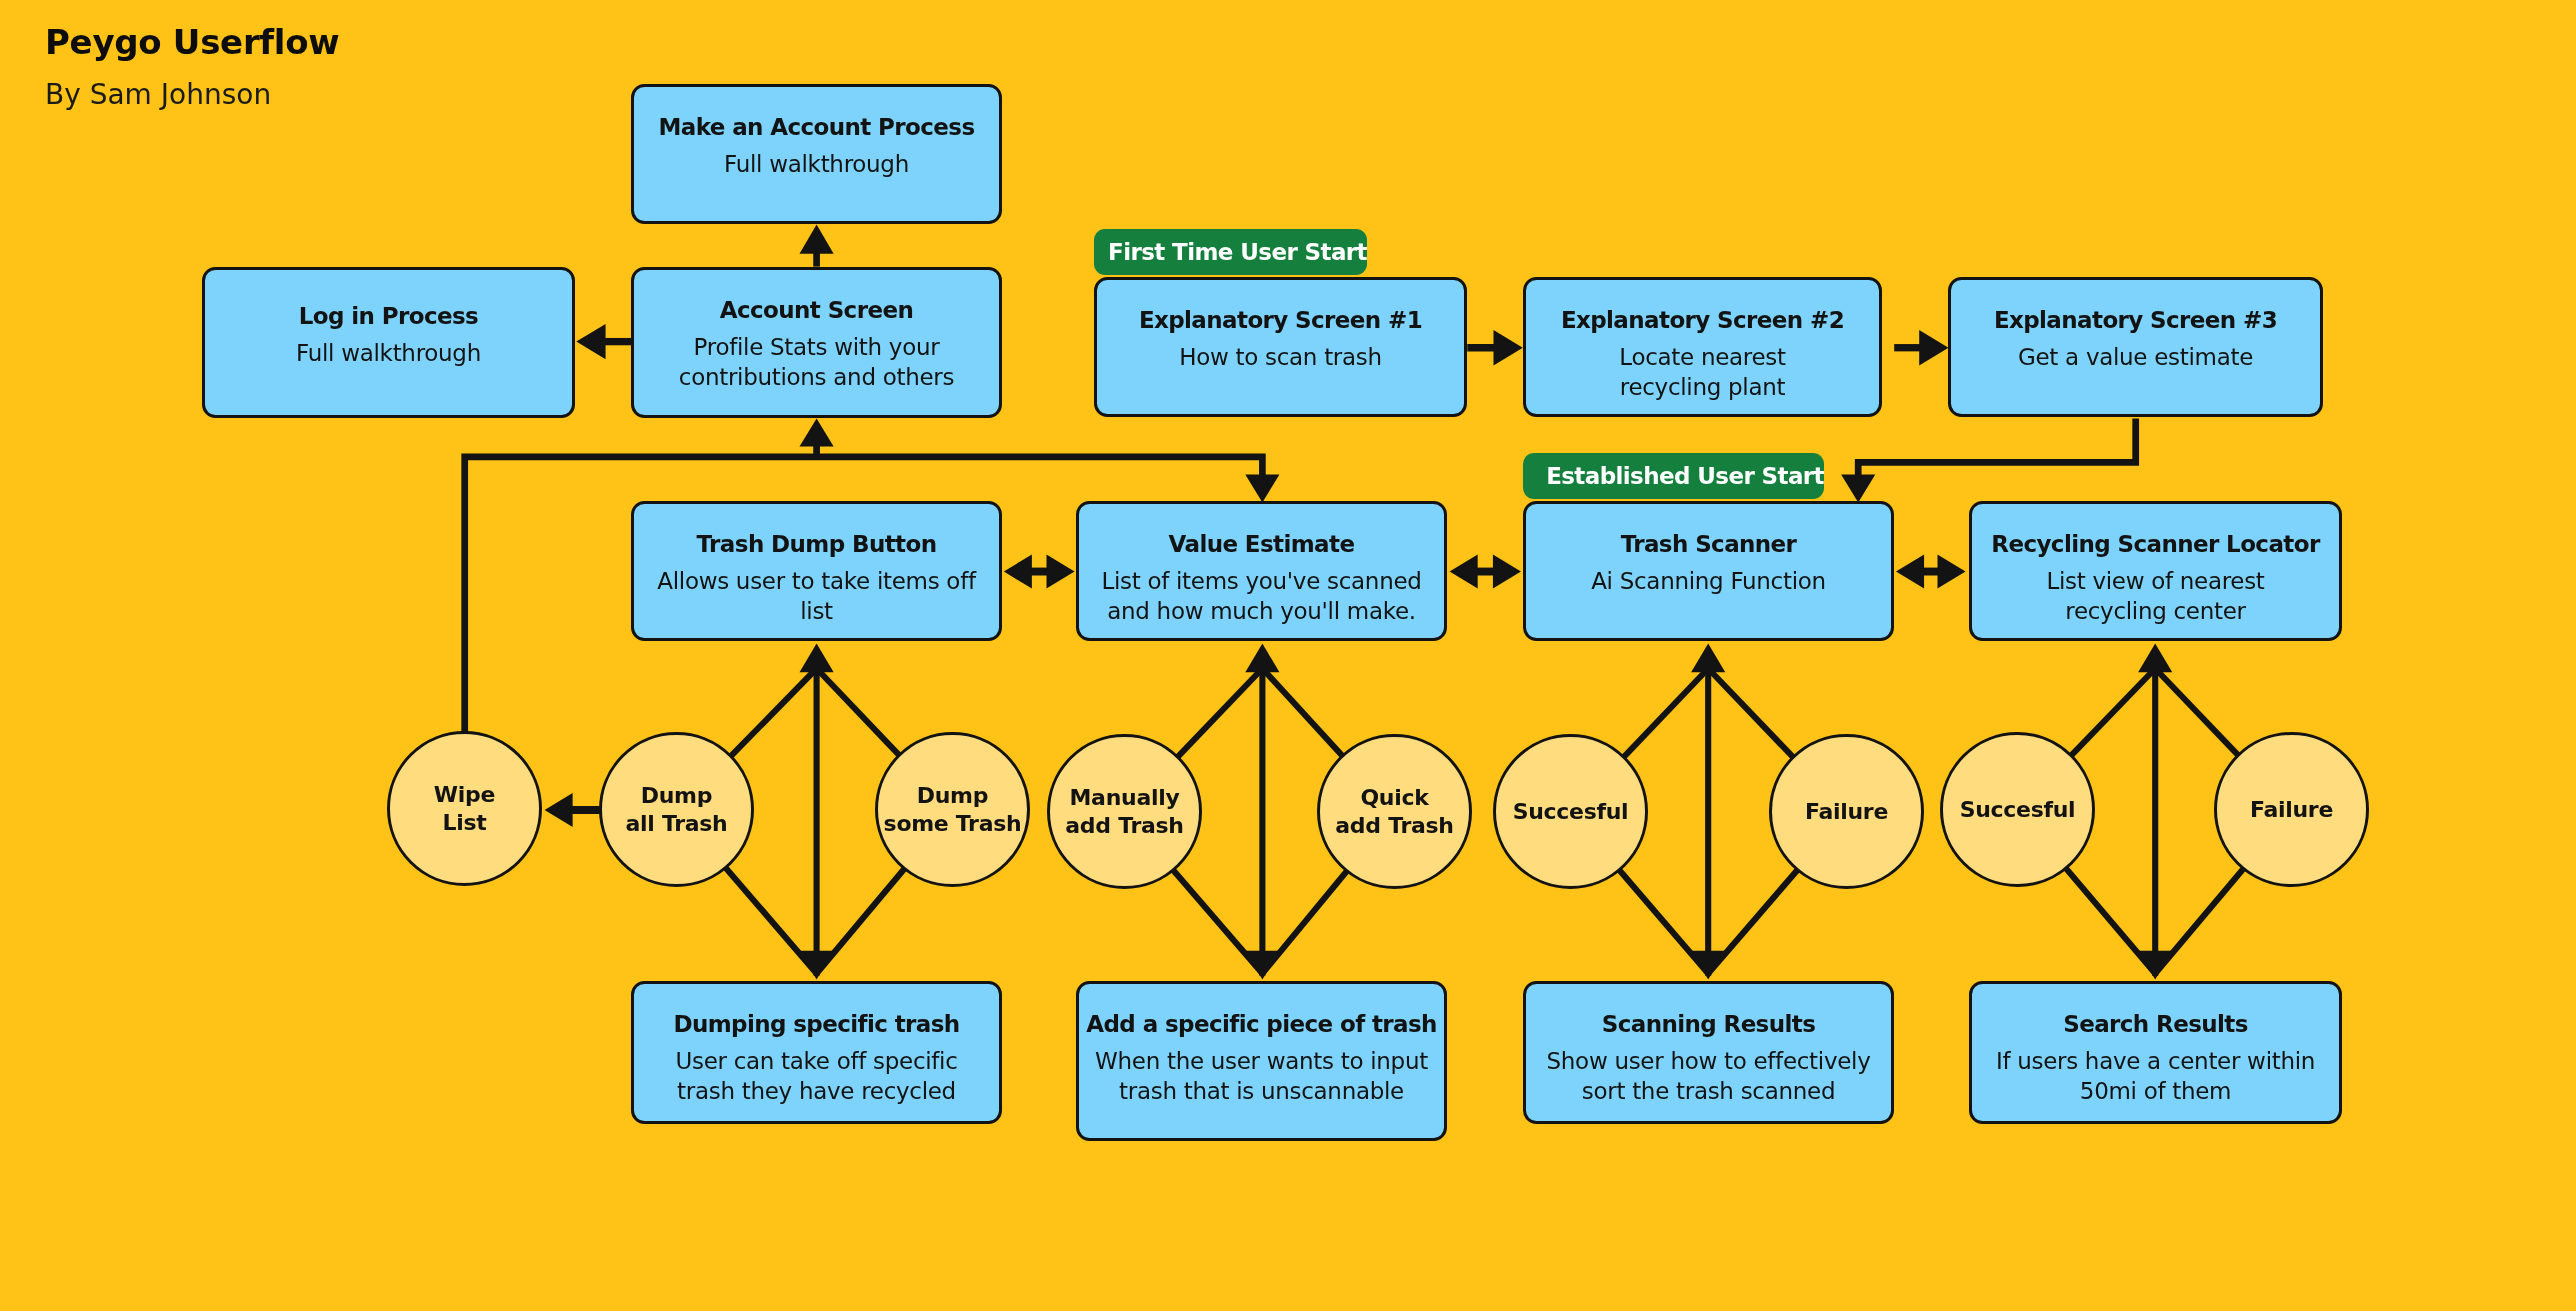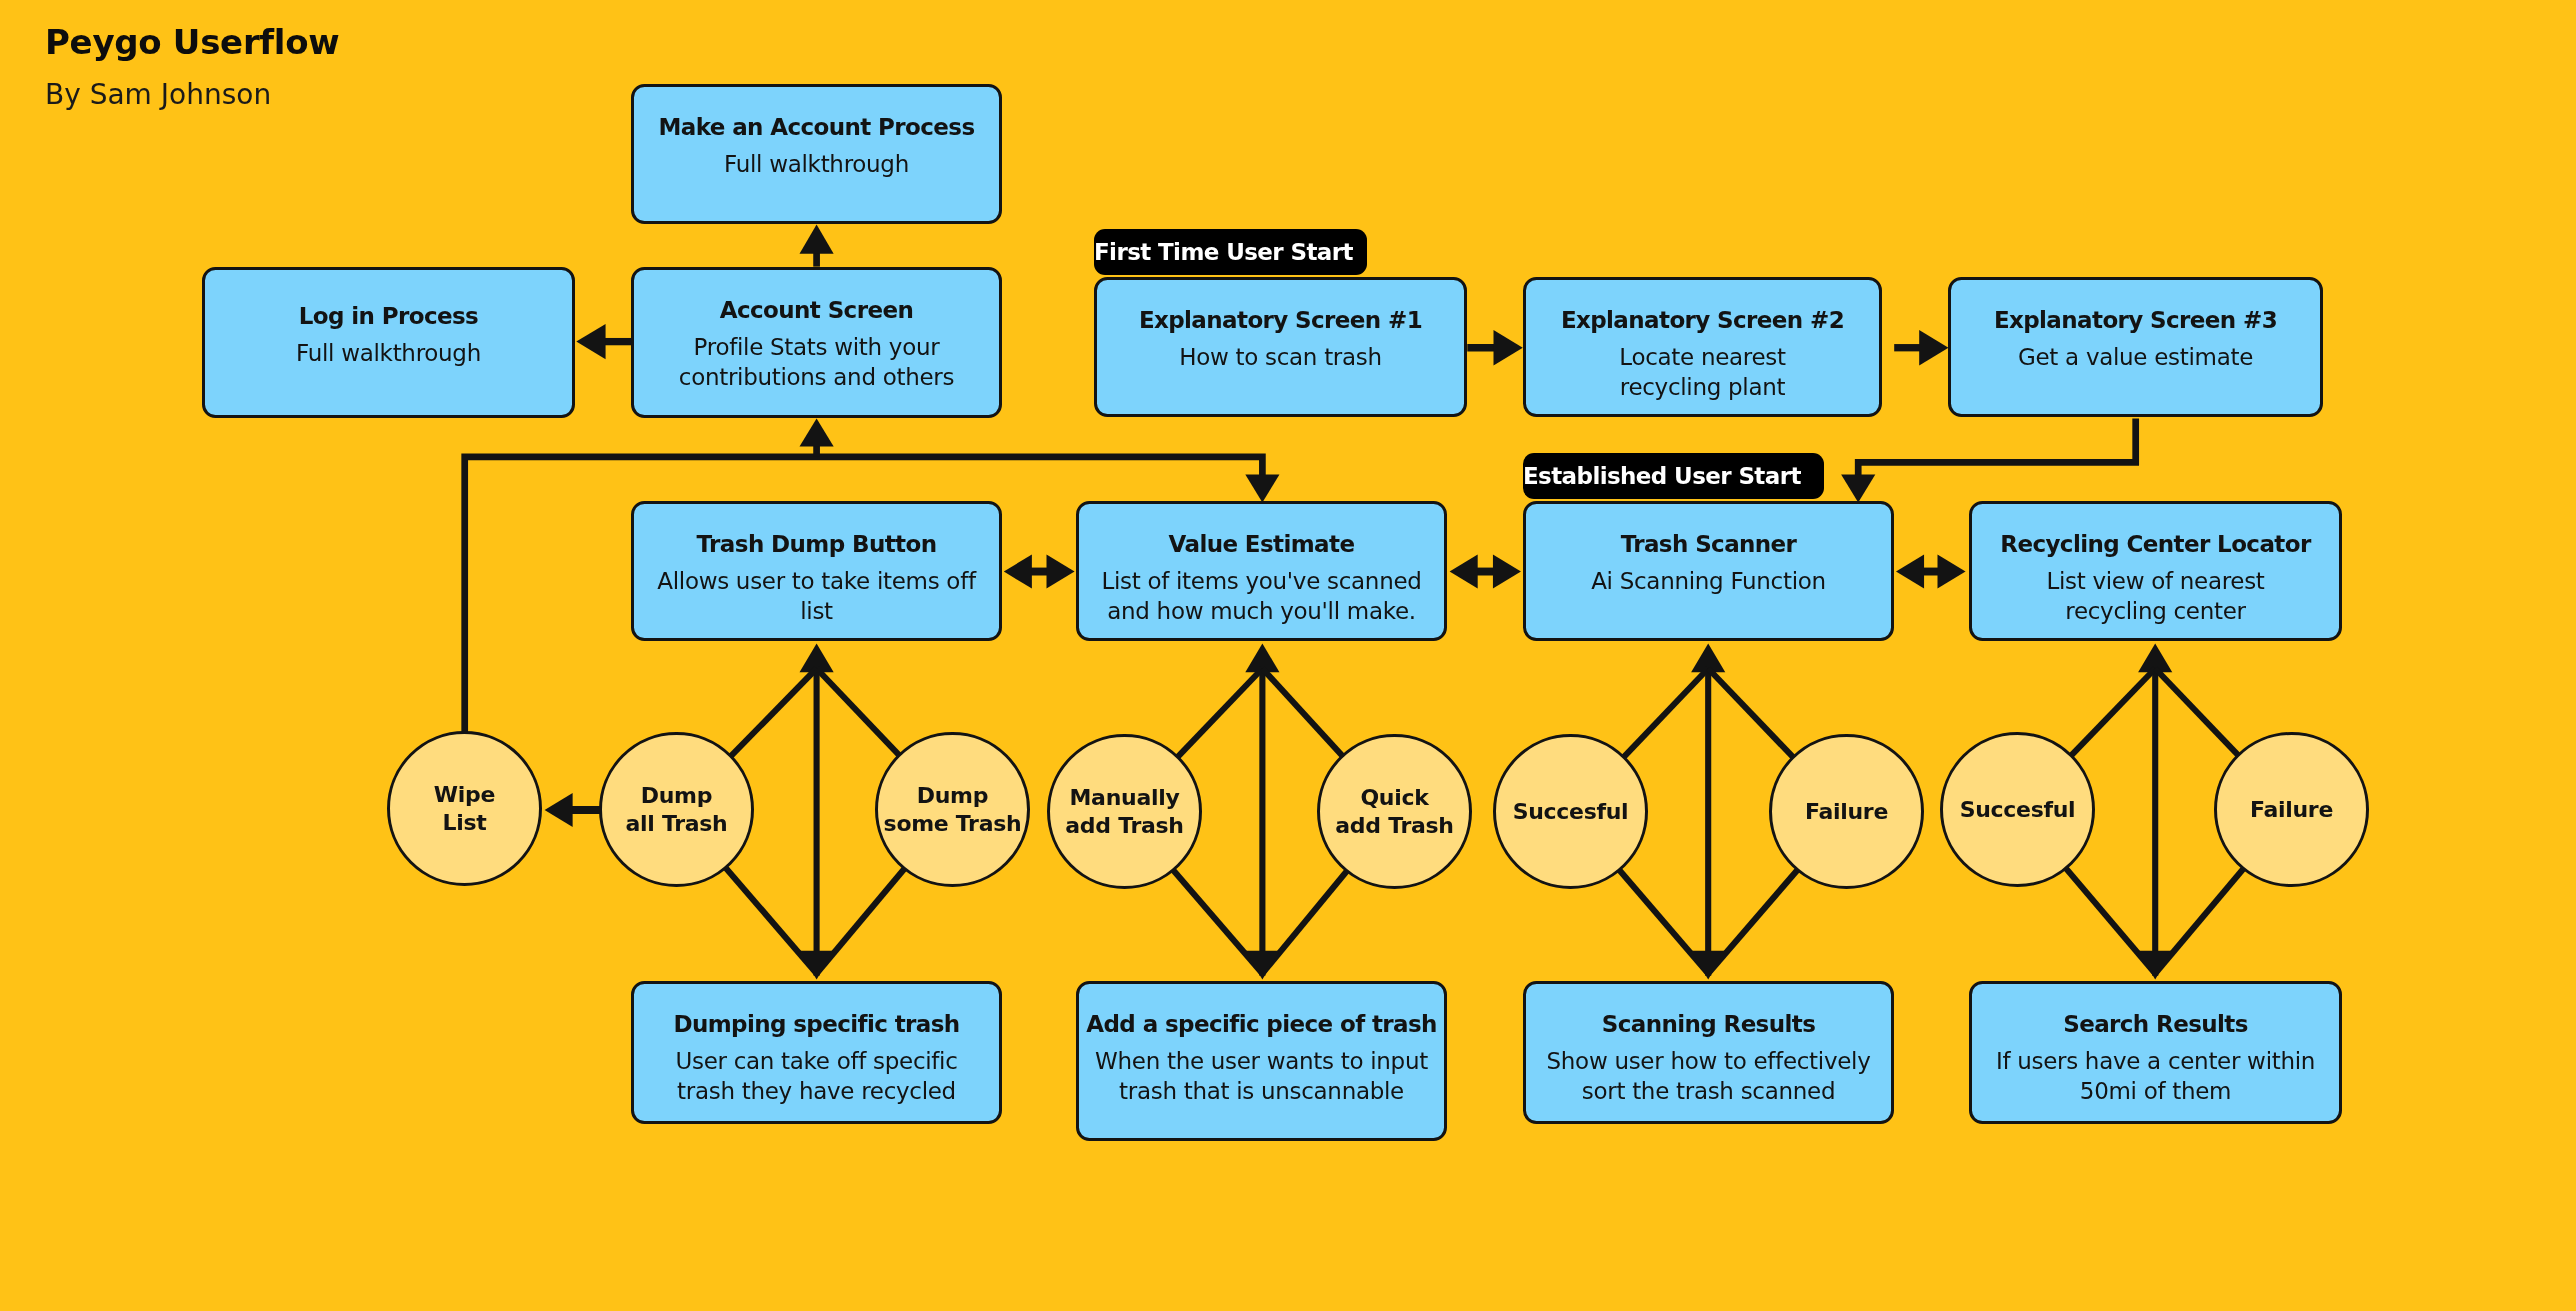--- a/index.html
+++ b/index.html
@@ -20,23 +20,23 @@
     background:#7dd3fc;border:3px solid #131313;border-radius:13.4px;
     box-sizing:border-box;
     text-align:center;
     padding:25.6px 7.3px 0 7.3px;
   }
   .box.tall{padding-top:32px;}
   .box-title{font-size:23px;font-weight:bold;letter-spacing:-0.6px;white-space:nowrap;line-height:1.25;}
   .box-sub{font-size:23px;letter-spacing:-0.3px;line-height:1.32;margin-top:7.3px;white-space:pre-line;}
   .badge{
     position:absolute;z-index:2;
-    background:#000000;color:#FFFFFF;border-radius:11px;
+    background:#15803d;color:#FFFFFF;border-radius:11px;
     box-sizing:border-box;
-    display:flex;align-items:center;justify-content:flex-start;
+    display:flex;align-items:center;justify-content:flex-end;
     font-size:23px;font-weight:bold;letter-spacing:-0.6px;white-space:nowrap;
   }
   .circle{
     position:absolute;z-index:4;
     width:155px;height:155px;border-radius:50%;
     background:#FFDC7E;border:3px solid #131313;
     box-sizing:border-box;
     display:flex;align-items:center;justify-content:center;
     text-align:center;
     font-size:22px;font-weight:bold;letter-spacing:-0.3px;line-height:1.25;
@@ -196,21 +196,21 @@
   <div class="box" style="left:1076px;top:501px;width:371px;height:140px;">
     <div class="box-title">Value Estimate</div>
     <div class="box-sub">List of items you've scanned
 and how much you'll make.</div>
   </div>
   <div class="box" style="left:1523px;top:501px;width:371px;height:140px;">
     <div class="box-title">Trash Scanner</div>
     <div class="box-sub">Ai Scanning Function</div>
   </div>
   <div class="box" style="left:1969px;top:501px;width:373px;height:140px;">
-    <div class="box-title">Recycling Center Locator</div>
+    <div class="box-title">Recycling Scanner Locator</div>
     <div class="box-sub">List view of nearest
 recycling center</div>
   </div>
 
   <div class="circle" style="left:387px;top:731px;">
     <span>Wipe
 List</span>
   </div>
   <div class="circle" style="left:599px;top:732px;">
     <span>Dump

